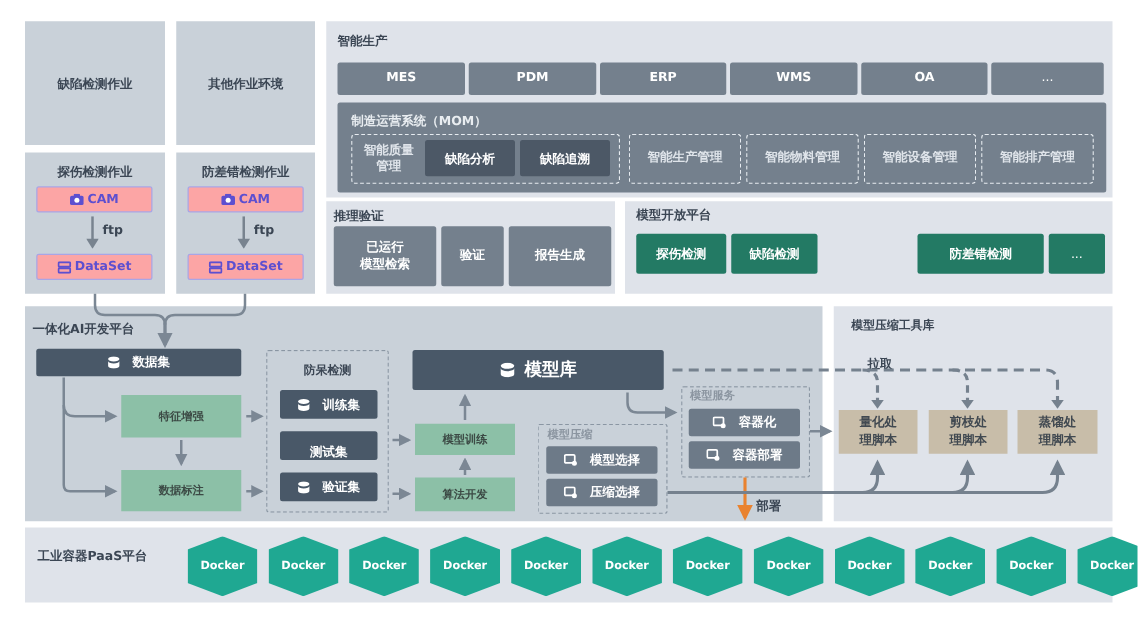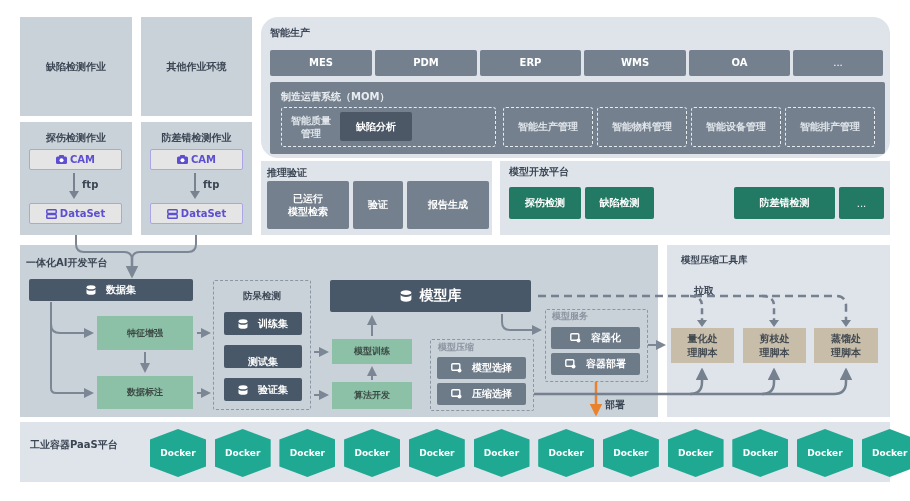--- a/index.html
+++ b/index.html
@@ -8,21 +8,21 @@
   .abs { position: absolute; }
   .panel { position: absolute; background: #dfe3ea; }
   .panel-dark { position: absolute; background: #c9d1d9; }
   .ttl { position: absolute; font-size: 10px; font-weight: bold; color: #3b4654; white-space: nowrap; }
   .center { display: flex; align-items: center; justify-content: center; text-align: center; }
   .grey-btn { position: absolute; background: #74808d; color: #ffffff; font-size: 10px; font-weight: bold; border-radius: 2px; display:flex; align-items:center; justify-content:center; text-align:center; line-height: 1.35; }
   .dash { position: absolute; border: 1.5px dashed #e7ecf1; border-radius: 3px; }
   .dash-dark { position: absolute; border: 1.5px dashed #8a96a3; border-radius: 2px; }
   .dk-lbl { color: #dfe4ea; font-size: 10px; font-weight: bold; display:flex; align-items:center; justify-content:center; text-align:center; line-height:1.35; }
   .green-btn { position: absolute; background: #237a64; color: #ffffff; font-size: 10px; font-weight: bold; border-radius: 2px; display:flex; align-items:center; justify-content:center; }
-  .wbox { position: absolute; background: #e5e5e5; border: 1.5px solid #a9a5e6; border-radius: 2px; display:flex; align-items:center; justify-content:center; gap: 3px; font-size: 10px; font-weight: bold; color: #5d4fd0; }
+  .wbox { position: absolute; background: #fca5a5; border: 1.5px solid #a9a5e6; border-radius: 2px; display:flex; align-items:center; justify-content:center; gap: 3px; font-size: 10px; font-weight: bold; color: #5d4fd0; }
   .navy { position: absolute; background: #495868; color: #ffffff; font-size: 10px; font-weight: bold; border-radius: 2px; display:flex; align-items:center; justify-content:center; gap: 10px; }
   .mint { position: absolute; background: #8cc0a7; color: #3c4a45; font-size: 9px; font-weight: bold; display:flex; align-items:center; justify-content:center; }
   .slate { position: absolute; background: #6d7a88; color: #ffffff; font-size: 10px; font-weight: bold; border-radius: 2px; display:flex; align-items:center; justify-content:center; gap: 10px; }
   .tan { position: absolute; background: #c8bda9; color: #414951; font-size: 10px; font-weight: bold; display:flex; align-items:center; justify-content:center; text-align:center; line-height:1.35; }
   .hex { position: absolute; width: 56px; height: 48px; background: #1fa892; clip-path: polygon(50% 0%, 100% 22%, 100% 78%, 50% 100%, 0% 78%, 0% 22%); color: #ffffff; font-size: 9px; font-weight: bold; display:flex; align-items:center; justify-content:center; }
   .db-icon { display:inline-block; width: 10px; height: 10px; }
   svg.overlay { position: absolute; left: 0; top: 0; pointer-events: none; }
   .soft-lbl { position: absolute; font-size: 9px; color: #8b95a0; font-weight: bold; white-space: nowrap; }
 </style>
 </head>
@@ -80,35 +80,36 @@
   <div class="abs" style="left:62px;top:57px;font-size:10px;font-weight:bold;color:#3b4654;">ftp</div>
   <div class="wbox" style="left:9px;top:81px;width:93px;height:21px;">
     <svg width="11" height="10" viewBox="0 0 11 10">
         <rect x="0.8" y="0.8" width="9.4" height="3.6" rx="0.8" fill="none" stroke="#5d4fd0" stroke-width="1.5"></rect>
         <rect x="0.8" y="5.6" width="9.4" height="3.6" rx="0.8" fill="none" stroke="#5d4fd0" stroke-width="1.5"></rect>
       </svg>
     <span>DataSet</span>
   </div>
 </div>
 
-<div class="panel" style="left:261px;top:17px;width:629px;height:141px;border-radius:17px;">
+<div class="panel" style="left:261px;top:17px;width:629px;height:141px;">
   <div class="ttl" style="left:9px;top:9px;">智能生产</div>
   <div class="grey-btn" style="left:9px;top:33px;width:102px;height:26px;">MES</div>
   <div class="grey-btn" style="left:114px;top:33px;width:102px;height:26px;">PDM</div>
   <div class="grey-btn" style="left:219px;top:33px;width:101px;height:26px;">ERP</div>
   <div class="grey-btn" style="left:323px;top:33px;width:102px;height:26px;">WMS</div>
   <div class="grey-btn" style="left:428px;top:33px;width:101px;height:26px;">OA</div>
   <div class="grey-btn" style="left:532px;top:33px;width:90px;height:26px;font-weight:normal;">...</div>
 
   <div class="abs" style="left:9px;top:65px;width:615px;height:72px;background:#74808d;border-radius:2px;">
     <div class="abs" style="left:11px;top:8px;font-size:10px;font-weight:bold;color:#e9edf1;white-space:nowrap;">制造运营系统（MOM）</div>
     <div class="dash" style="left:11px;top:25px;width:215px;height:40px;">
       <div class="dk-lbl abs" style="left:4px;top:2px;width:50px;height:34px;white-space:pre-line;">智能质量
 管理</div>
       <div class="abs center" style="left:58px;top:4px;width:72px;height:29px;background:#4c5866;color:#fff;font-size:10px;font-weight:bold;border-radius:2px;">缺陷分析</div>
+      <div class="abs center" style="left:134px;top:4px;width:72px;height:29px;background:#4c5866;color:#fff;font-size:10px;font-weight:bold;border-radius:2px;">缺陷追溯</div>
     </div>
     <div class="dash dk-lbl" style="left:233px;top:25px;width:90px;height:40px;">智能生产管理</div>
     <div class="dash dk-lbl" style="left:327px;top:25px;width:90px;height:40px;">智能物料管理</div>
     <div class="dash dk-lbl" style="left:421px;top:25px;width:90px;height:40px;">智能设备管理</div>
     <div class="dash dk-lbl" style="left:515px;top:25px;width:90px;height:40px;">智能排产管理</div>
   </div>
 </div>
 
 <div class="panel" style="left:261px;top:161px;width:231px;height:74px;">
   <div class="ttl" style="left:6px;top:5px;">推理验证</div>

